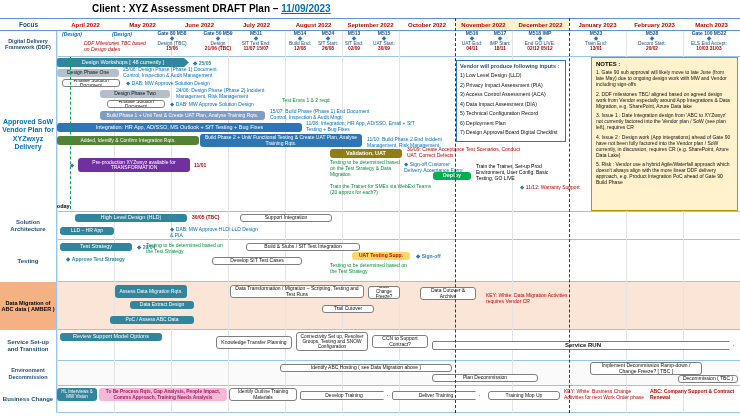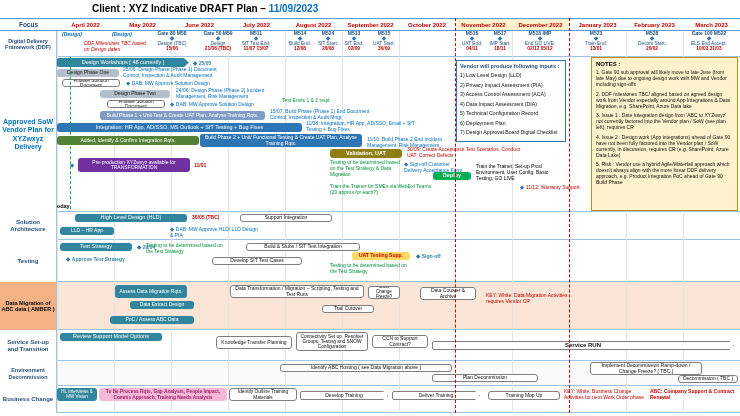--- a/index.html
+++ b/index.html
@@ -1,19 +1,19 @@
 <!DOCTYPE html>
 <html><head>
 <meta charset="utf-8">
 <style>
   * { box-sizing: border-box; margin:0; padding:0; }
   body { margin:0; background:#fff; font-family:"Liberation Sans", sans-serif; }
   .canvas { position:relative; width:740px; height:416px; background:#fff; overflow:hidden; }
   .title { position:absolute; left:92px; top:3px; font-size:10px; font-weight:bold; color:#000; }
-  .title .tdate { color:#0070C0; }
+  .title .tdate { color:#0070C0; text-decoration:underline; }
 
   .header-band { position:absolute; top:18px; left:0; width:740px; height:13px;
     border-top:1px solid #5B9BD5; border-bottom:1px solid #5B9BD5; background:#fff; z-index:1; }
   .mh { position:absolute; top:19px; height:11px; display:flex; align-items:center; justify-content:center;
     font-size:6px; font-weight:bold; color:#C00000; z-index:2; }
   .mh.yellow { background:#FFF2CC; }
   .fhead { position:absolute; top:19px; left:0; width:57px; height:11px; display:flex; align-items:center;
     justify-content:center; font-size:6.5px; font-weight:bold; color:#1F4E79; z-index:2; }
 
   .band { position:absolute; left:0; width:740px; border-bottom:1px solid #9dc3e6; z-index:0; }
@@ -58,21 +58,21 @@
   .nbox { position:absolute; background:#FFF2CC; border:1px solid #BF9000; padding:3px 4px; z-index:6; }
   .nbox .bt { font-size:6px; font-weight:bold; color:#000; margin-bottom:2px; }
   .nbox .bi { font-size:5px; color:#111; margin-bottom:3.5px; line-height:1.2; }
 </style>
 </head>
 <body>
 
 <div class="canvas">
 
   <div class="title">
-    <span>Client : XYZ Indicative DRAFT Plan – </span><span class="tdate">11/09/2023</span>
+    <span>Client : XYZ Assessment DRAFT Plan – </span><span class="tdate">11/09/2023</span>
   </div>
 
   <div class="header-band"></div>
   <div class="fhead">Focus</div>
   <div class="mh" style="left:57px;width:57px">April 2022</div>
   <div class="mh" style="left:114px;width:57px">May 2022</div>
   <div class="mh" style="left:171px;width:57px">June 2022</div>
   <div class="mh" style="left:228px;width:57px">July 2022</div>
   <div class="mh" style="left:285px;width:57px">August 2022</div>
   <div class="mh" style="left:342px;width:57px">September 2022</div>

